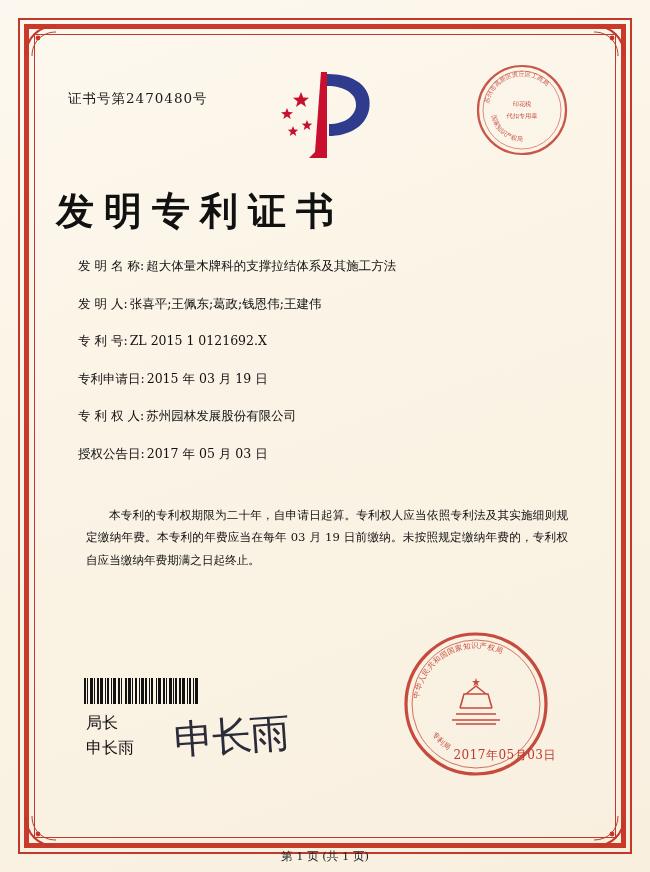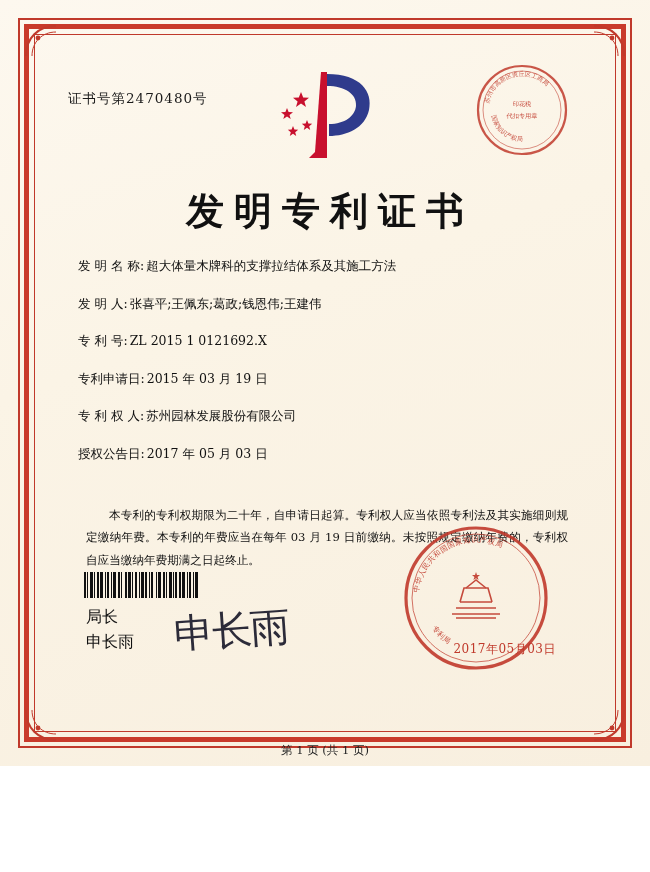--- a/index.html
+++ b/index.html
@@ -6,21 +6,21 @@
     margin: 0;
     padding: 0;
     background: #ffffff;
   }
   body {
     font-family: "Liberation Serif", serif;
   }
   .page {
     position: relative;
     width: 650px;
-    height: 766px;
+    height: 872px;
     background: linear-gradient(160deg, #fdf8ef 0%, #fbf4e6 40%, #f8efdf 100%);
     overflow: hidden;
     box-sizing: border-box;
   }
   
   .border-outer {
     position: absolute;
     left: 18px;
     top: 18px;
     right: 18px;
@@ -85,21 +85,20 @@
     transform: translateX(-50%);
     width: 120px;
     height: 100px;
   }
 
   .doc-title {
     position: absolute;
     left: 0;
     right: 0;
     top: 140px;
-    text-align: center;
     font-size: 38px;
     letter-spacing: 10px;
     color: #111;
     font-weight: bold;
     font-family: "DejaVu Serif", serif;
     text-indent: 10px;
   }
 
   .fields {
     position: absolute;

